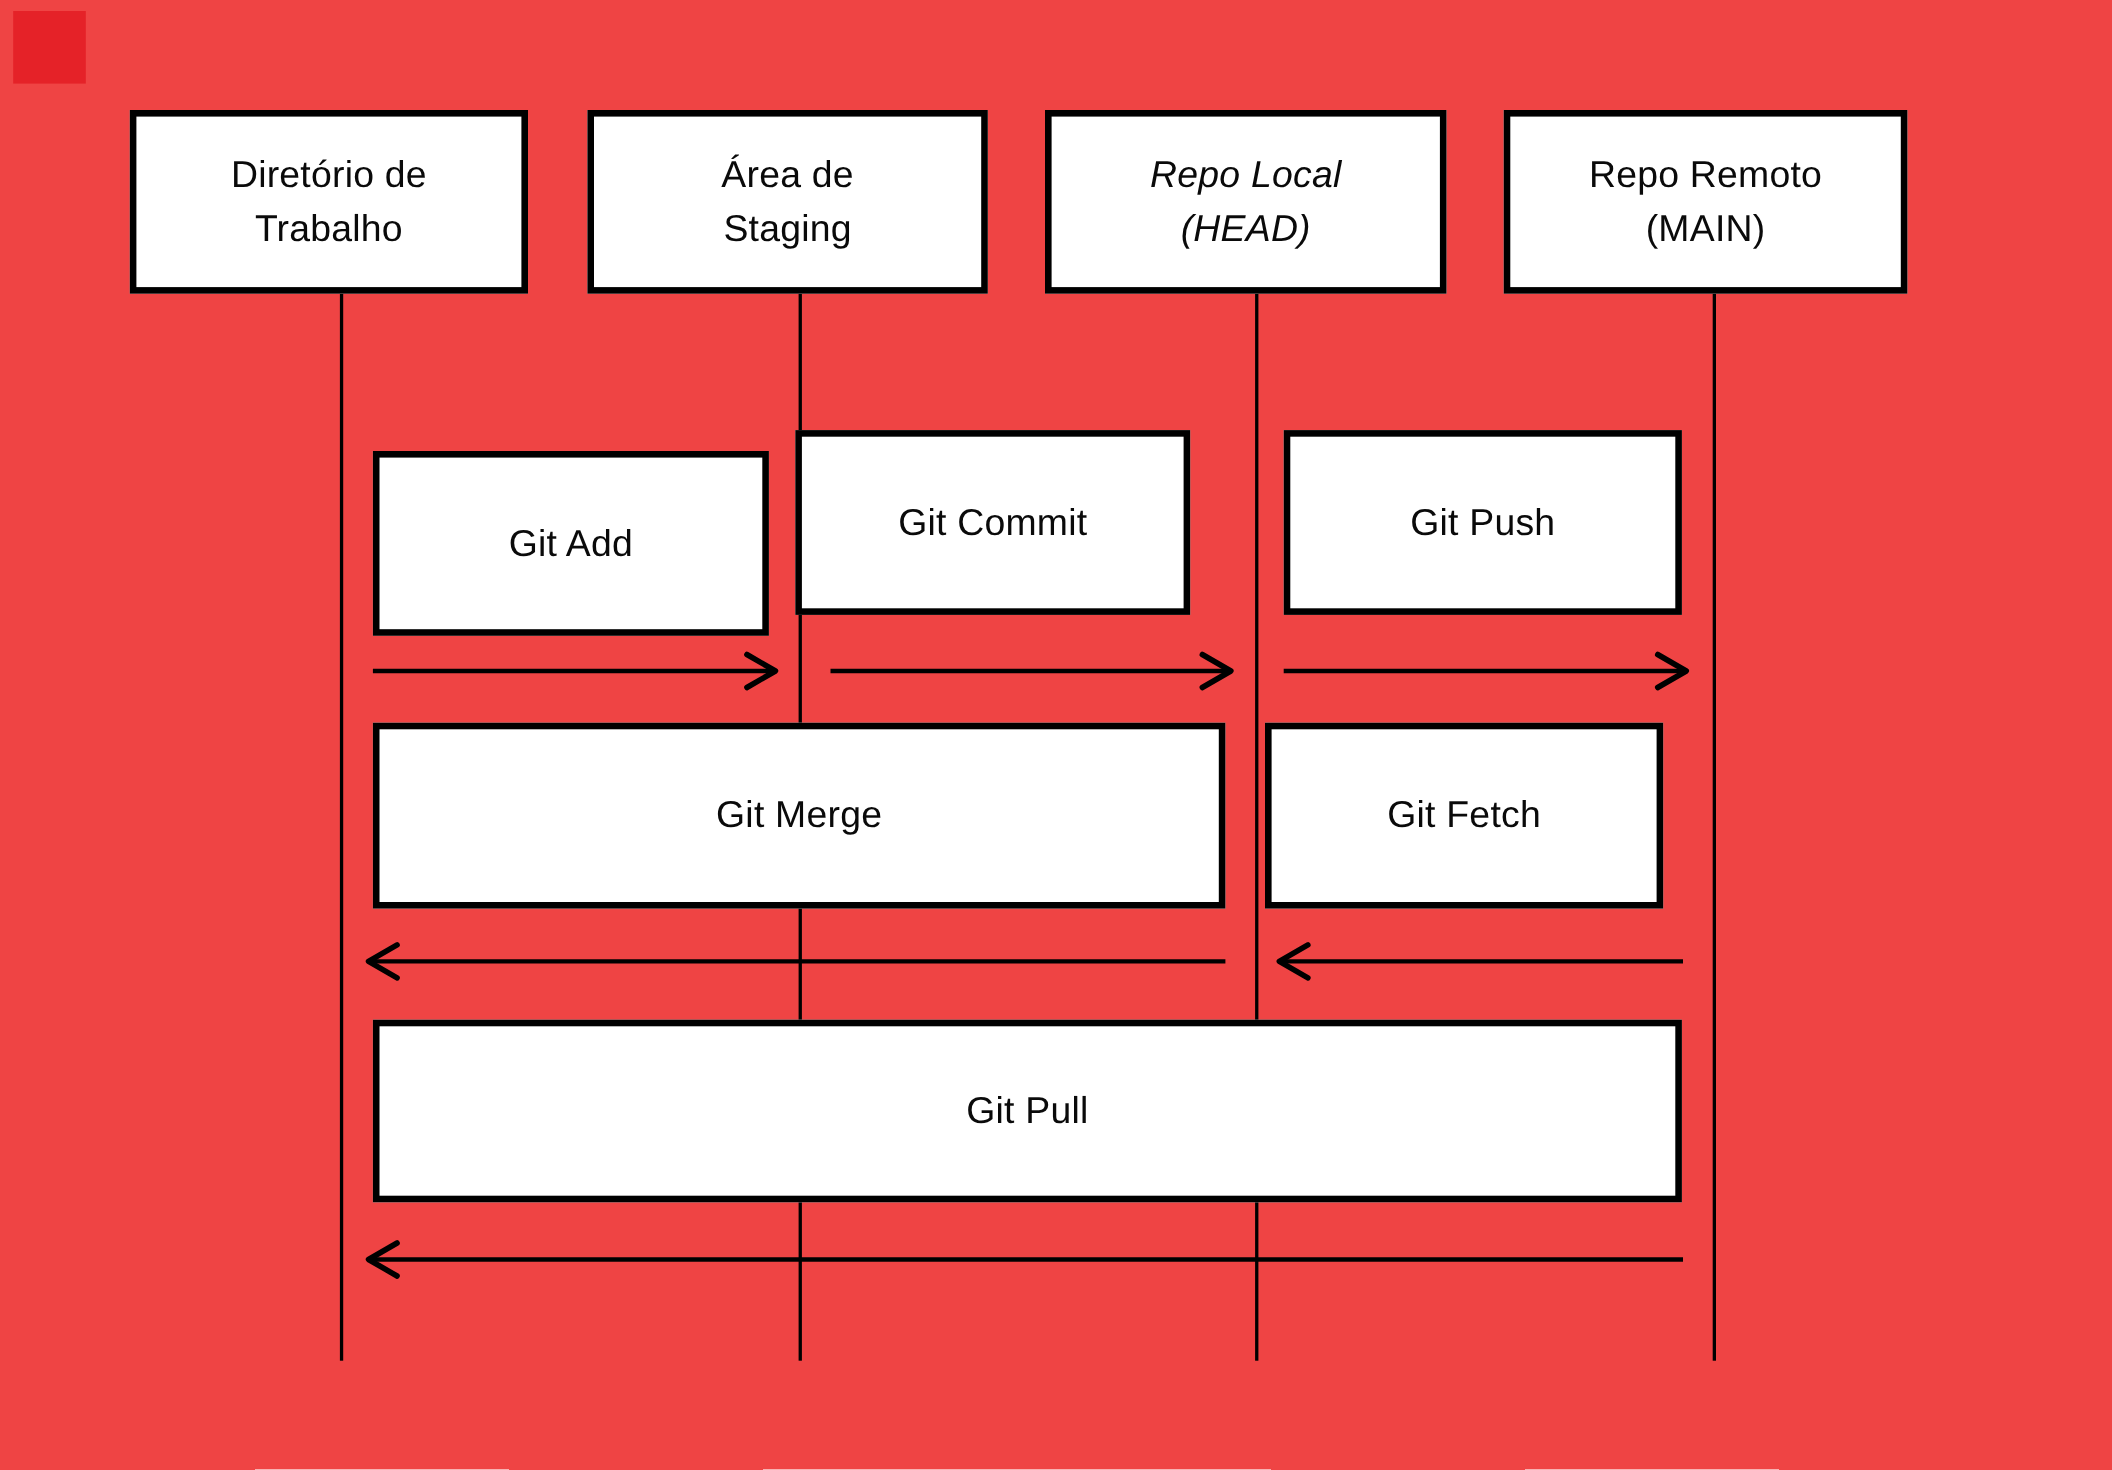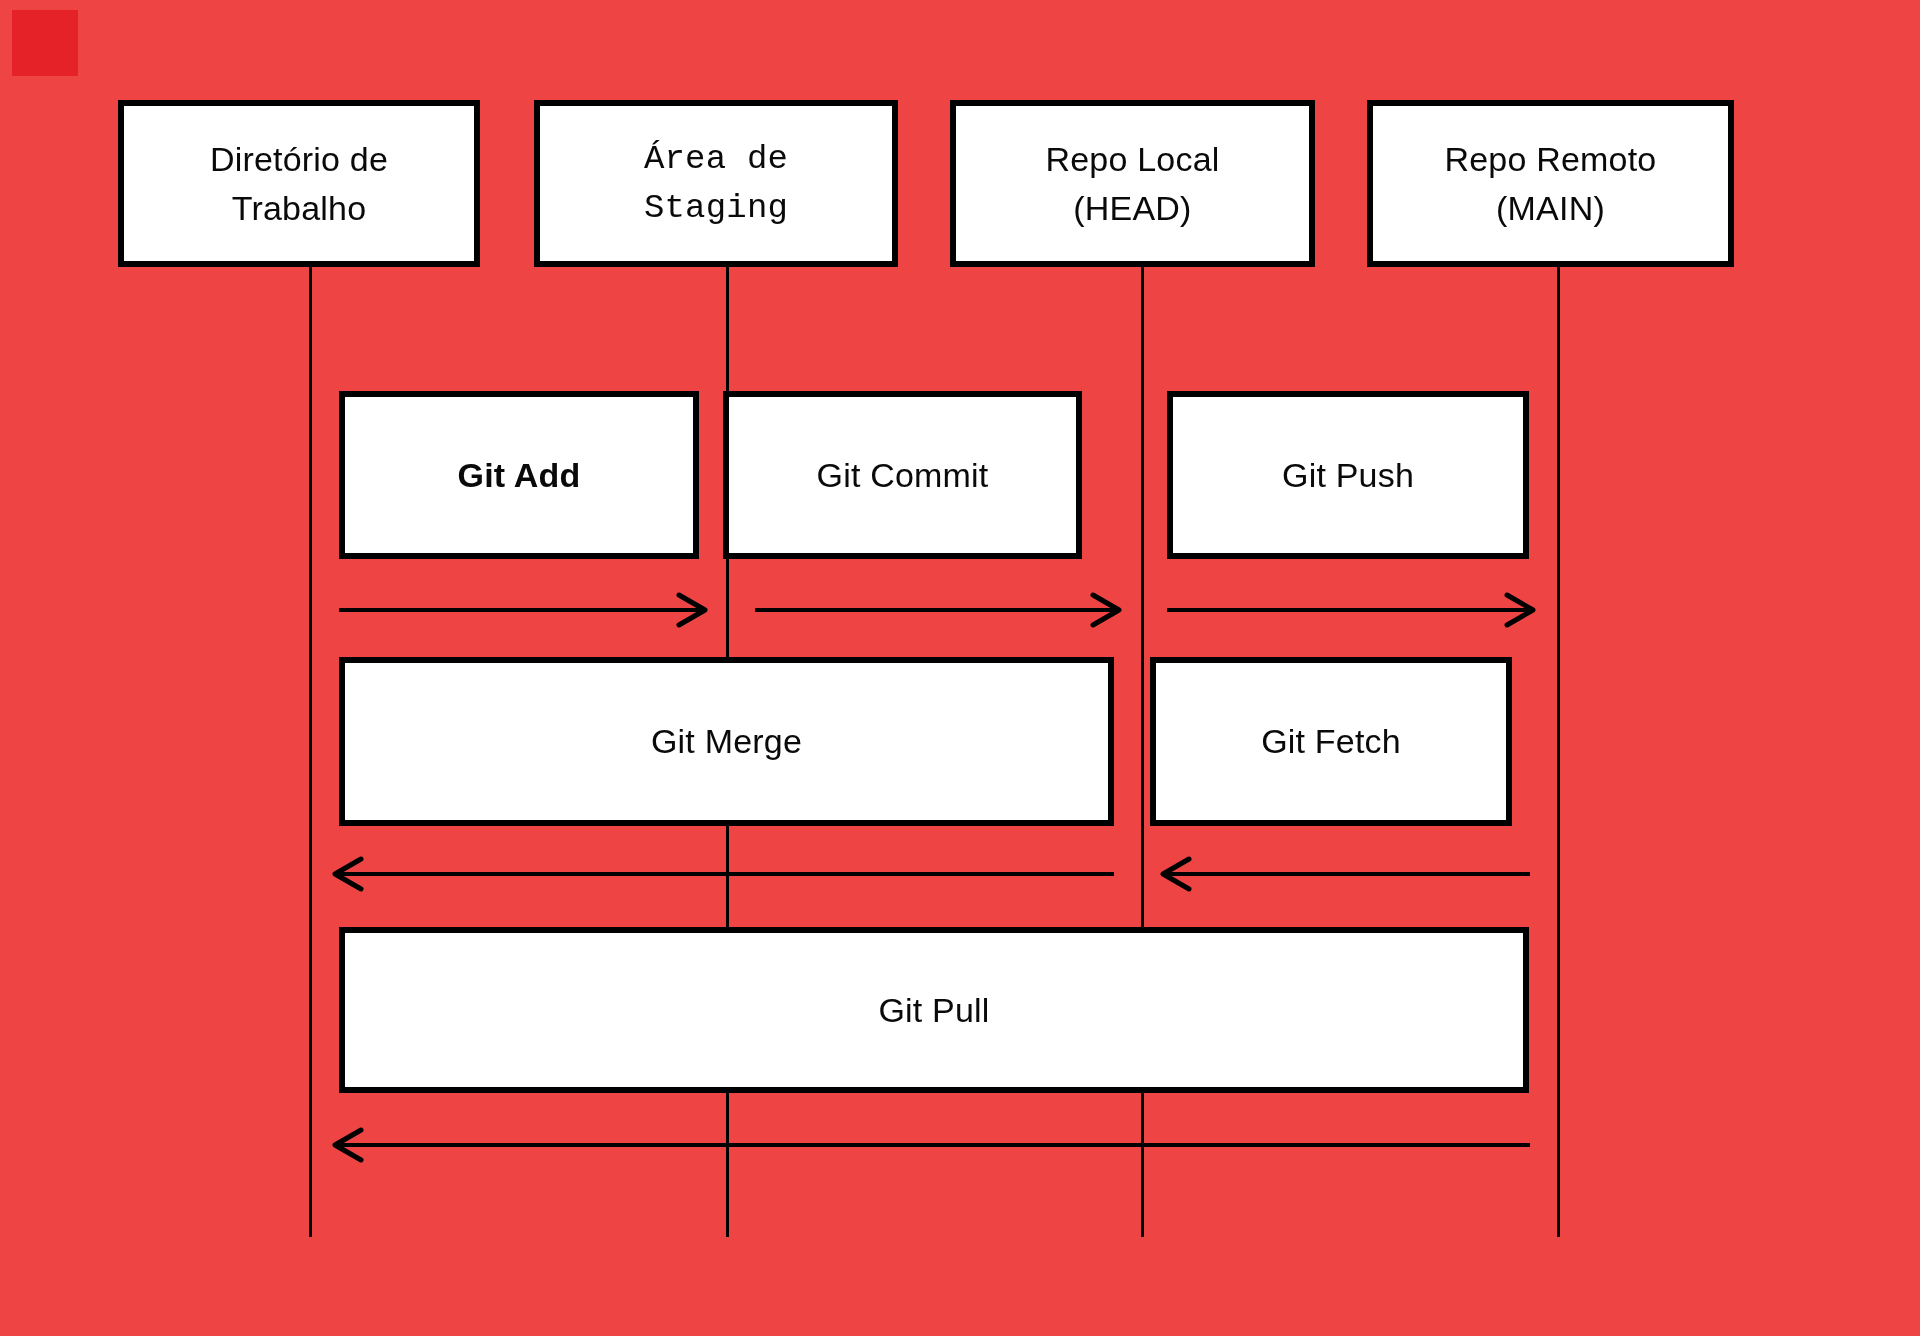--- a/index.html
+++ b/index.html
@@ -104,34 +104,34 @@
     <g>
       <line class="arrow-shaft" x1="1530" y1="1145" x2="339" y2="1145"></line>
       <polyline class="arrow-head" points="361,1130 335,1145 361,1160"></polyline>
     </g>
   </svg>
 
   <div class="box header-box" style="left:118px;  width:362px;">
     <span>Diretório de
 Trabalho</span>
   </div>
-  <div class="box header-box" style="left:534px;  width:364px;font-family:Liberation Mono, monospace;">
+  <div class="box header-box" style="left:534px;  width:364px;">
     <span>Área de
 Staging</span>
   </div>
-  <div class="box header-box" style="left:950px;  width:365px;">
+  <div class="box header-box" style="left:950px;  width:365px;font-style:italic;">
     <span>Repo Local
 (HEAD)</span>
   </div>
   <div class="box header-box" style="left:1367px; width:367px;">
     <span>Repo Remoto
 (MAIN)</span>
   </div>
 
-  <div class="box action-box" style="left:339px;  top:391px; width:360px; height:168px;font-weight:bold;">
+  <div class="box action-box" style="left:339px;  top:410px; width:360px; height:168px;">
     <span>Git Add</span>
   </div>
   <div class="box action-box" style="left:723px;  top:391px; width:359px; height:168px;">
     <span>Git Commit</span>
   </div>
   <div class="box action-box" style="left:339px;  top:657px; width:775px; height:169px;">
     <span>Git Merge</span>
   </div>
   <div class="box action-box" style="left:1167px; top:391px; width:362px; height:168px;">
     <span>Git Push</span>

